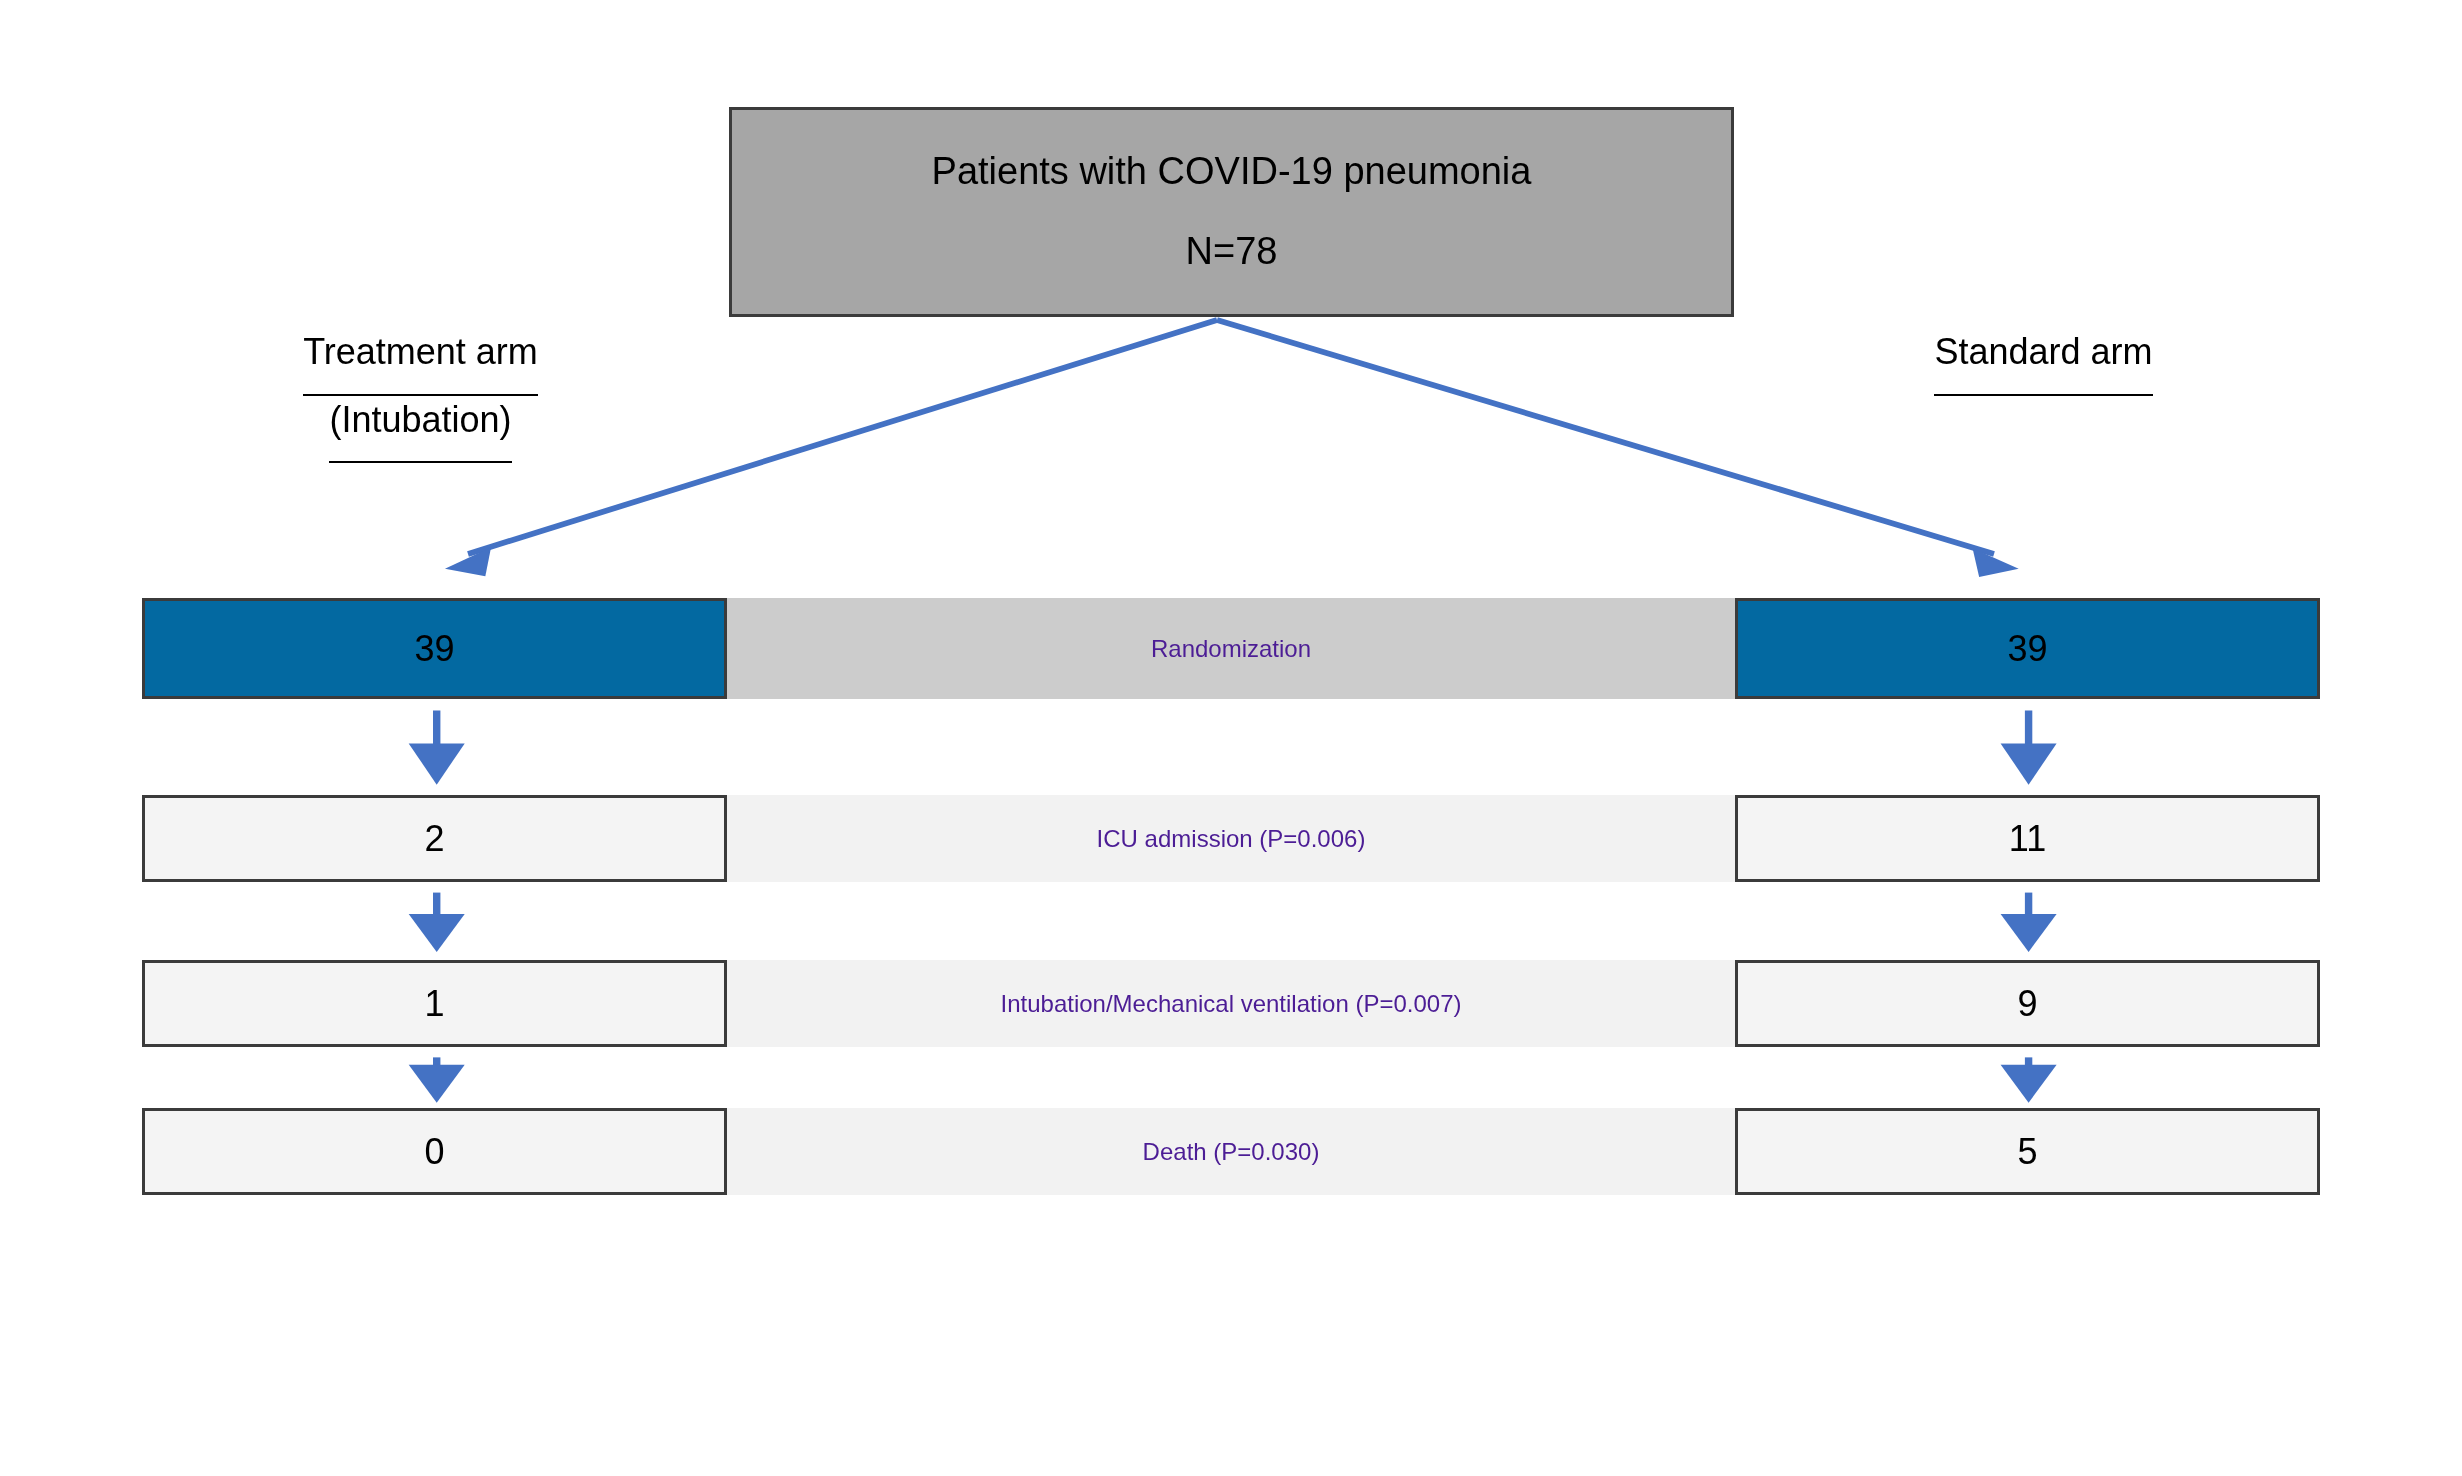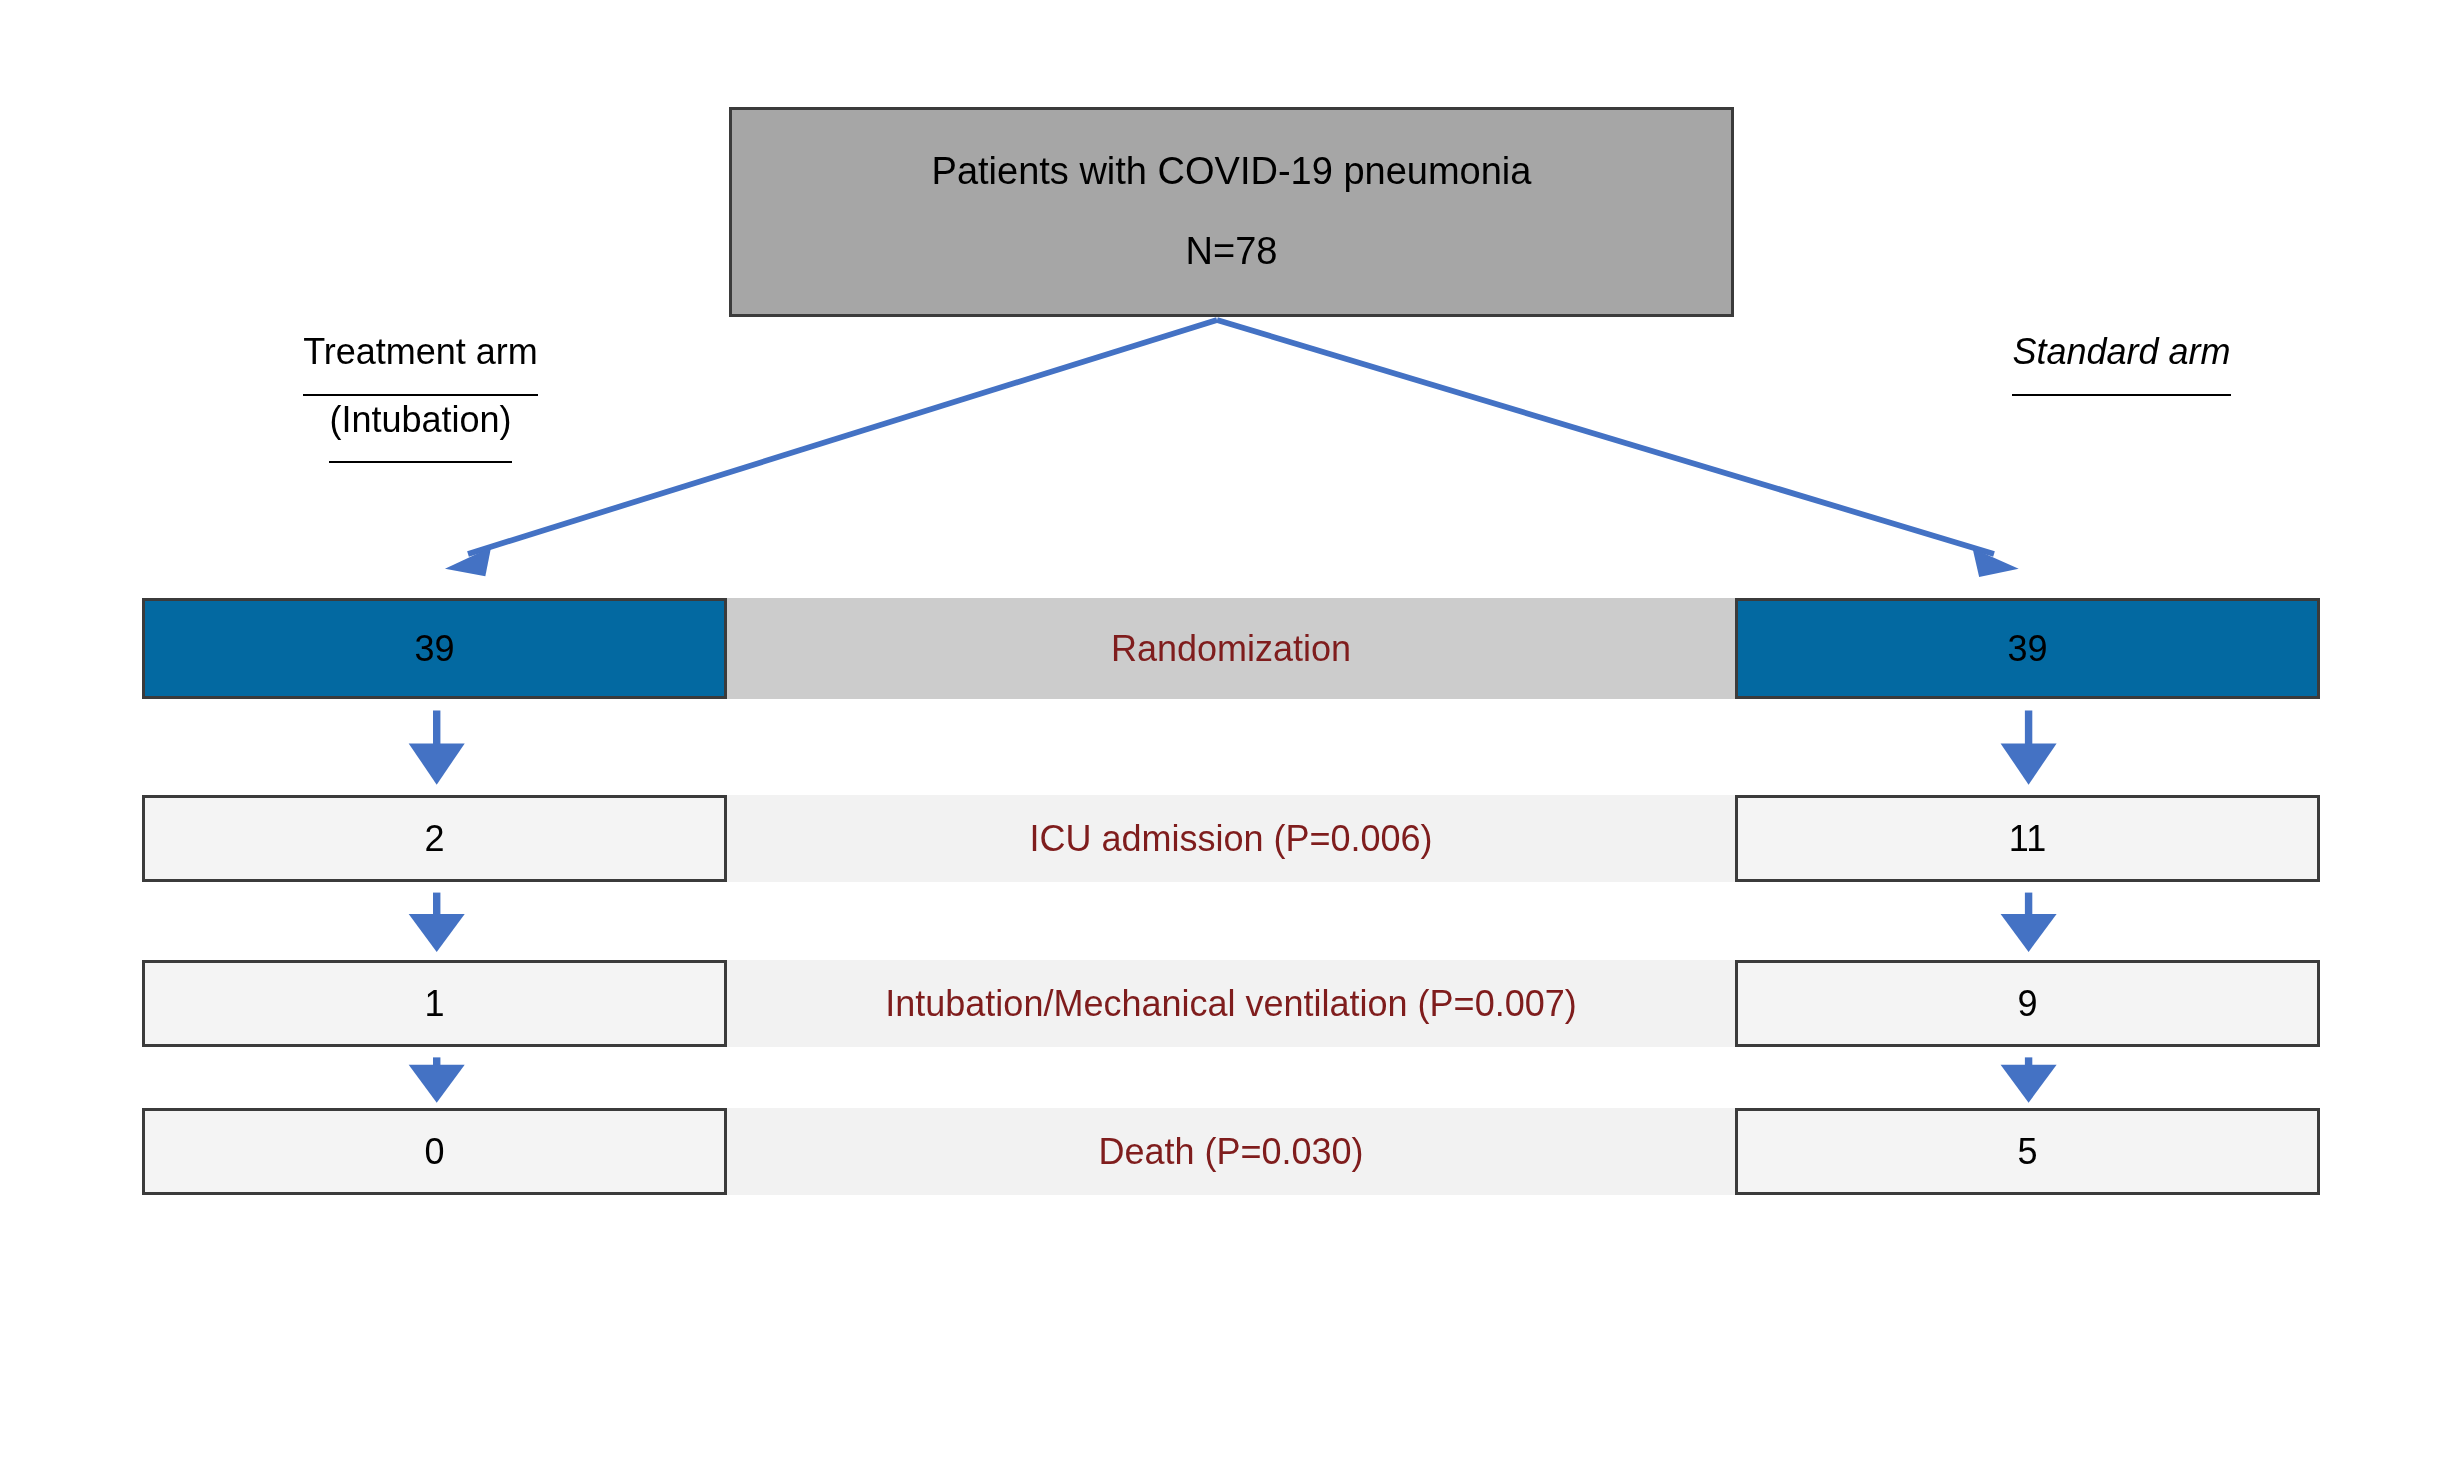--- a/index.html
+++ b/index.html
@@ -56,24 +56,23 @@
     display: inline-block;
     border-bottom: 2.5px solid #000000;
     padding-bottom: 18px;
   }
   #arm-left {
     left: 190px;
     top: 328px;
     width: 461px;
   }
   #arm-right {
-    left: 1891px;
+    left: 1813px;
     top: 328px;
     width: 461px;
-    font-style: italic;
   }
 
   
   .row {
     position: absolute;
     left: 0;
     width: 2462px;
     height: 101px;
   }
   .row .mid-band {
@@ -81,22 +80,22 @@
     left: 142px;
     top: 0;
     width: 2178px;
     height: 100%;
     box-sizing: border-box;
     display: flex;
     align-items: center;
     justify-content: center;
   }
   .row .mid-band .mid-text {
-    font-size: 36px;
-    color: #7f1d1d;
+    font-size: 24px;
+    color: #4c1d95;
     white-space: nowrap;
   }
   .row .cell {
     position: absolute;
     top: 0;
     height: 100%;
     box-sizing: border-box;
     border: 3.3px solid #3b3b3b;
     display: flex;
     align-items: center;

